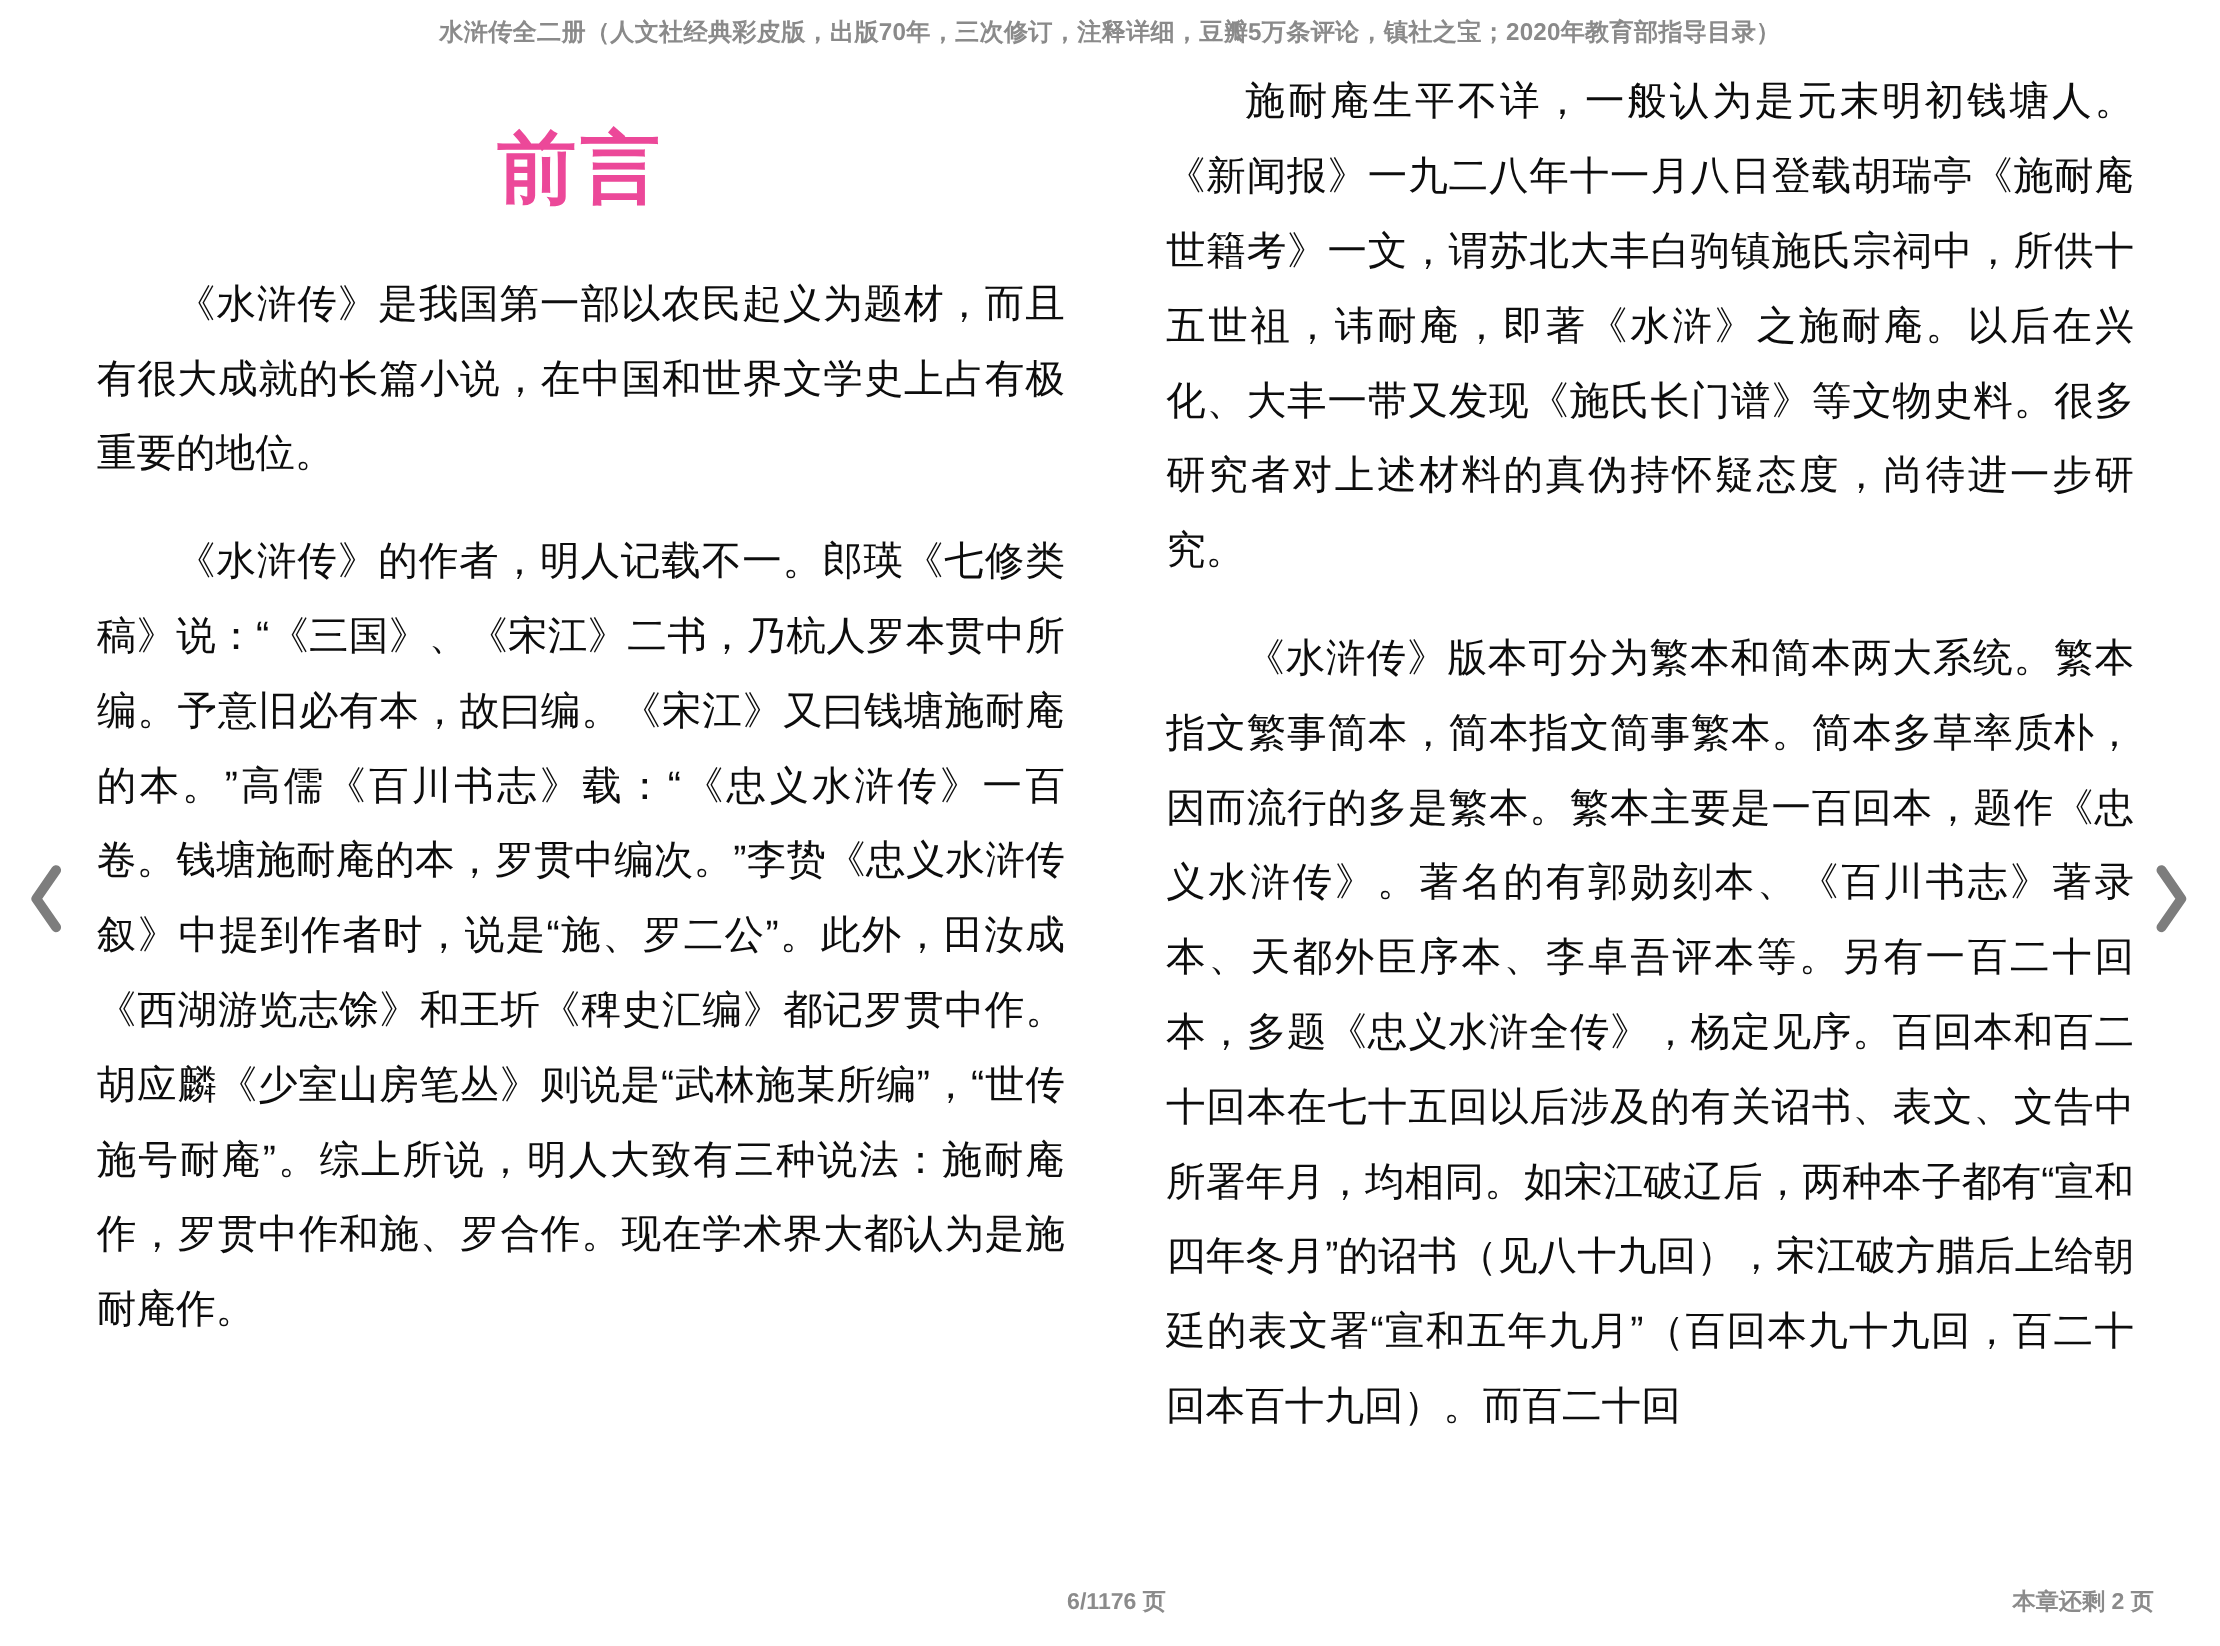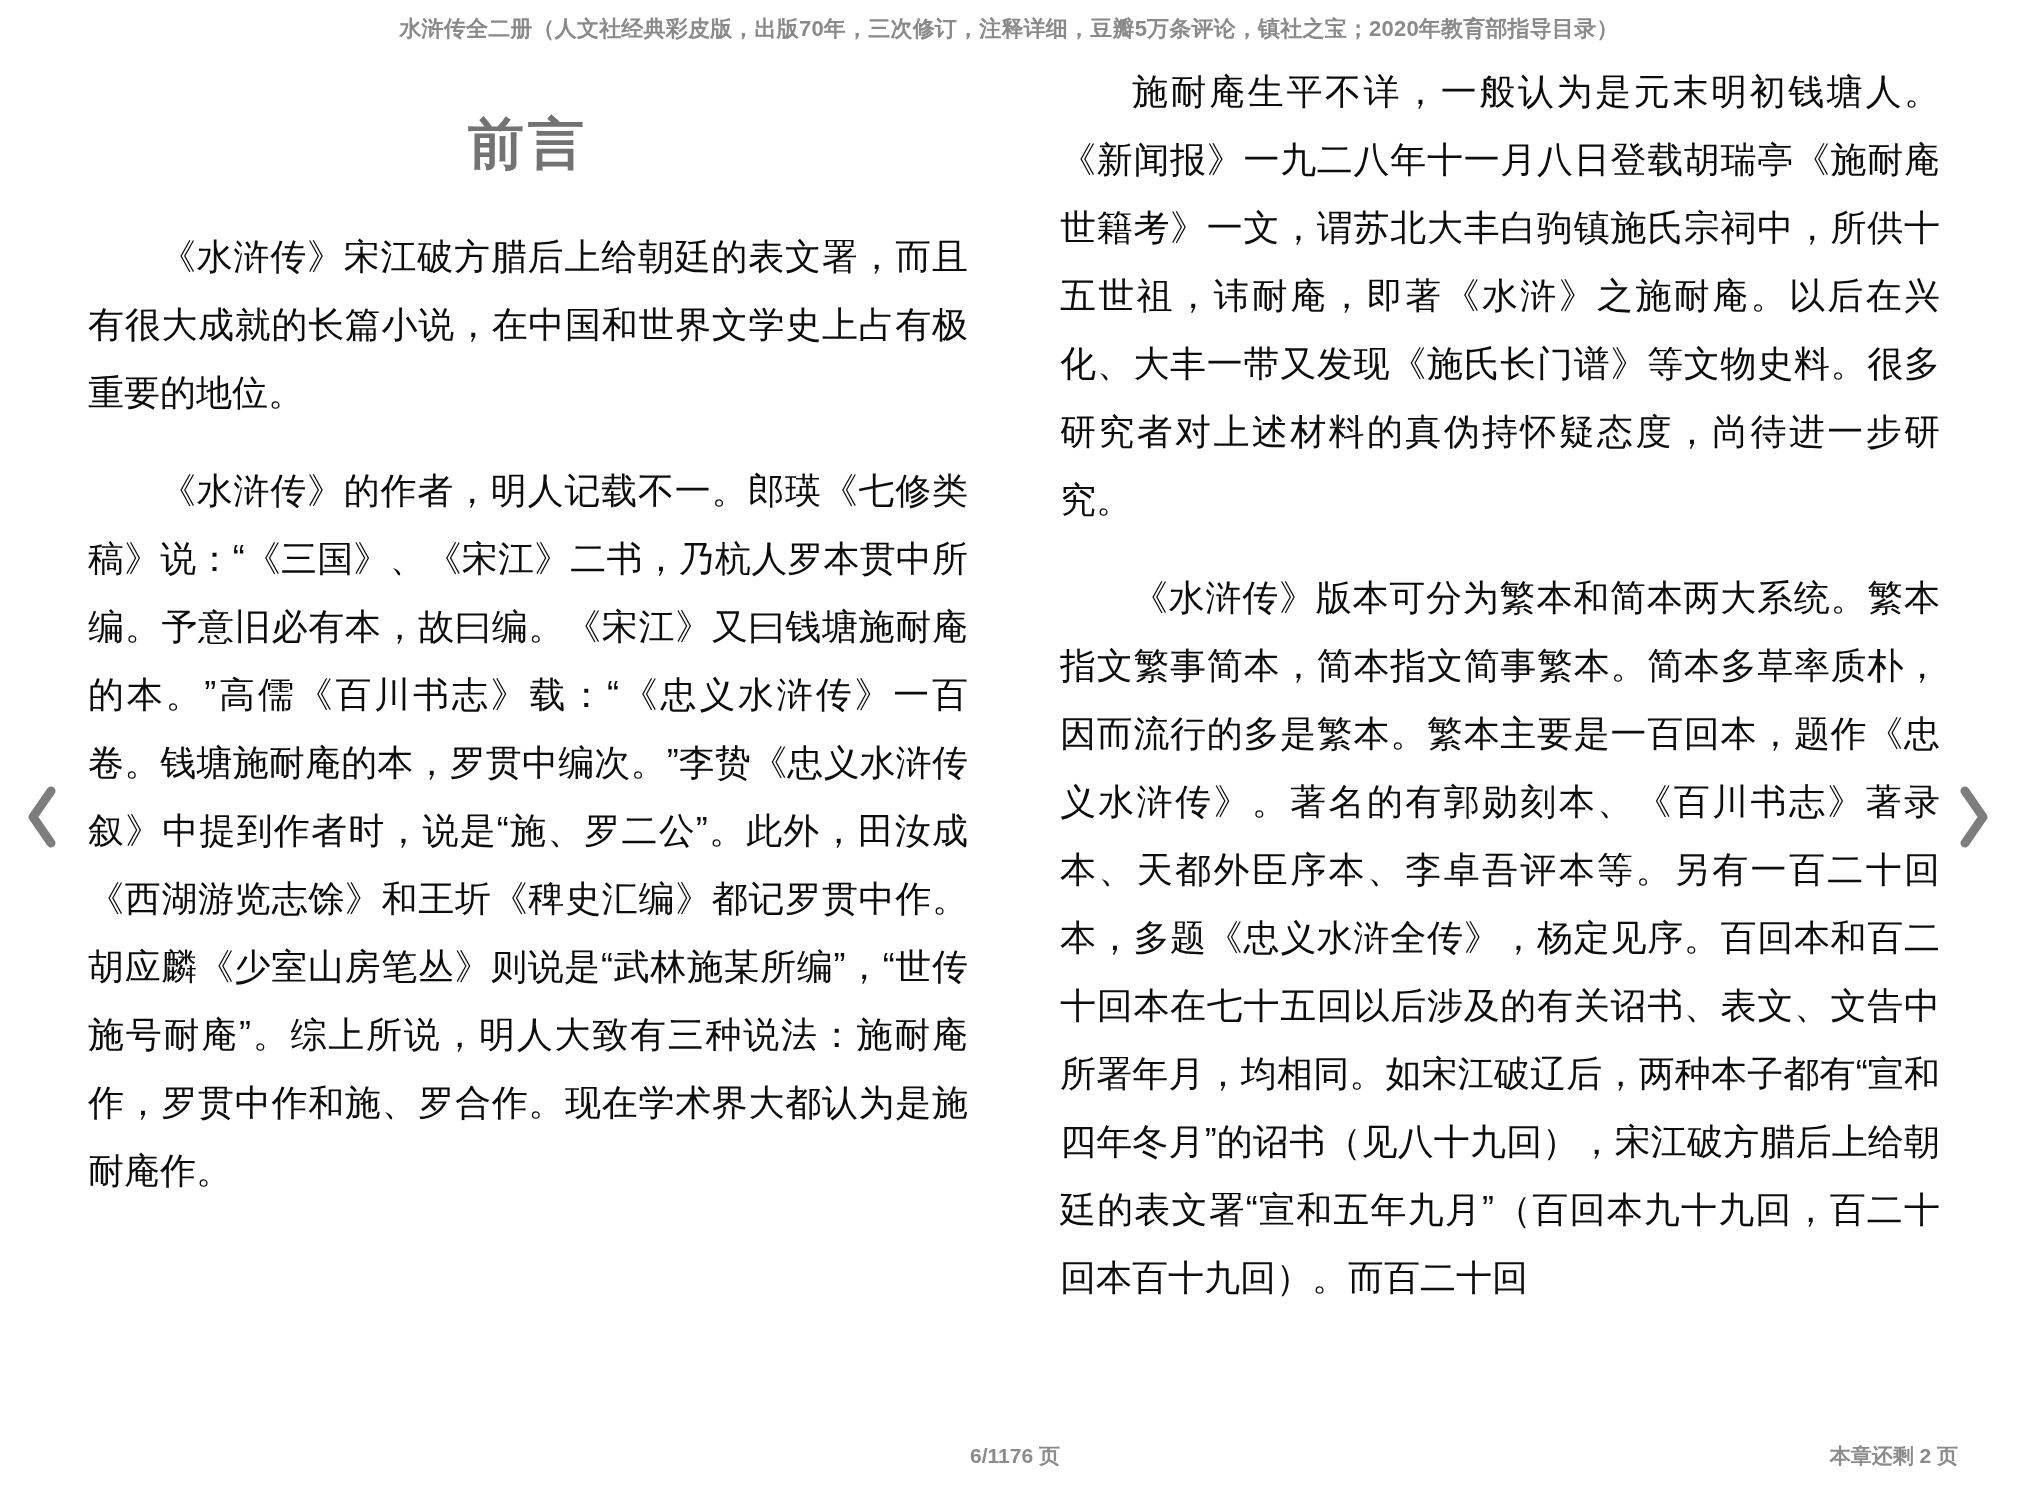--- a/index.html
+++ b/index.html
@@ -48,24 +48,24 @@
     top: 0;
     width: 880px;
     height: 1360px;
     overflow: hidden;
   }
   .column-left  { left: 88px; }
   .column-right { left: 1060px; }
 
   .chapter-title {
     text-align: center;
-    font-size: 56px;
+    font-size: 72px;
     font-weight: bold;
     line-height: 1.2;
-    color: #737373;
+    color: #ec4899;
     margin-top: 52px;
     margin-bottom: 46px;
     letter-spacing: 4px;
   }
 
   .para {
     font-size: 36px;
     line-height: 68px;
     text-align: justify;
     text-justify: inter-ideograph;
@@ -121,21 +121,21 @@
 <body>
 
 <div class="header-bar">
   <div class="header-title">水浒传全二册（人文社经典彩皮版，出版70年，三次修订，注释详细，豆瓣5万条评论，镇社之宝；2020年教育部指导目录）</div>
 </div>
 
 <div class="page-body">
 
   <div class="column column-left">
     <div class="chapter-title">前言</div>
-    <p class="para">《水浒传》宋江破方腊后上给朝廷的表文署，而且有很大成就的长篇小说，在中国和世界文学史上占有极重要的地位。</p>
+    <p class="para">《水浒传》是我国第一部以农民起义为题材，而且有很大成就的长篇小说，在中国和世界文学史上占有极重要的地位。</p>
     <p class="para">《水浒传》的作者，明人记载不一。郎瑛《七修类稿》说：“《三国》、《宋江》二书，乃杭人罗本贯中所编。予意旧必有本，故曰编。《宋江》又曰钱塘施耐庵的本。”高儒《百川书志》载：“《忠义水浒传》一百卷。钱塘施耐庵的本，罗贯中编次。”李贽《忠义水浒传叙》中提到作者时，说是“施、罗二公”。此外，田汝成《西湖游览志馀》和王圻《稗史汇编》都记罗贯中作。胡应麟《少室山房笔丛》则说是“武林施某所编”，“世传施号耐庵”。综上所说，明人大致有三种说法：施耐庵作，罗贯中作和施、罗合作。现在学术界大都认为是施耐庵作。</p>
   </div>
 
   <div class="column column-right">
     <p class="para">施耐庵生平不详，一般认为是元末明初钱塘人。《新闻报》一九二八年十一月八日登载胡瑞亭《施耐庵世籍考》一文，谓苏北大丰白驹镇施氏宗祠中，所供十五世祖，讳耐庵，即著《水浒》之施耐庵。以后在兴化、大丰一带又发现《施氏长门谱》等文物史料。很多研究者对上述材料的真伪持怀疑态度，尚待进一步研究。</p>
     <p class="para">《水浒传》版本可分为繁本和简本两大系统。繁本指文繁事简本，简本指文简事繁本。简本多草率质朴，因而流行的多是繁本。繁本主要是一百回本，题作《忠义水浒传》。著名的有郭勋刻本、《百川书志》著录本、天都外臣序本、李卓吾评本等。另有一百二十回本，多题《忠义水浒全传》，杨定见序。百回本和百二十回本在七十五回以后涉及的有关诏书、表文、文告中所署年月，均相同。如宋江破辽后，两种本子都有“宣和四年冬月”的诏书（见八十九回），宋江破方腊后上给朝廷的表文署“宣和五年九月”（百回本九十九回，百二十回本百十九回）。而百二十回</p>
   </div>
 
   <div class="nav-chevron nav-prev">
     <span>

